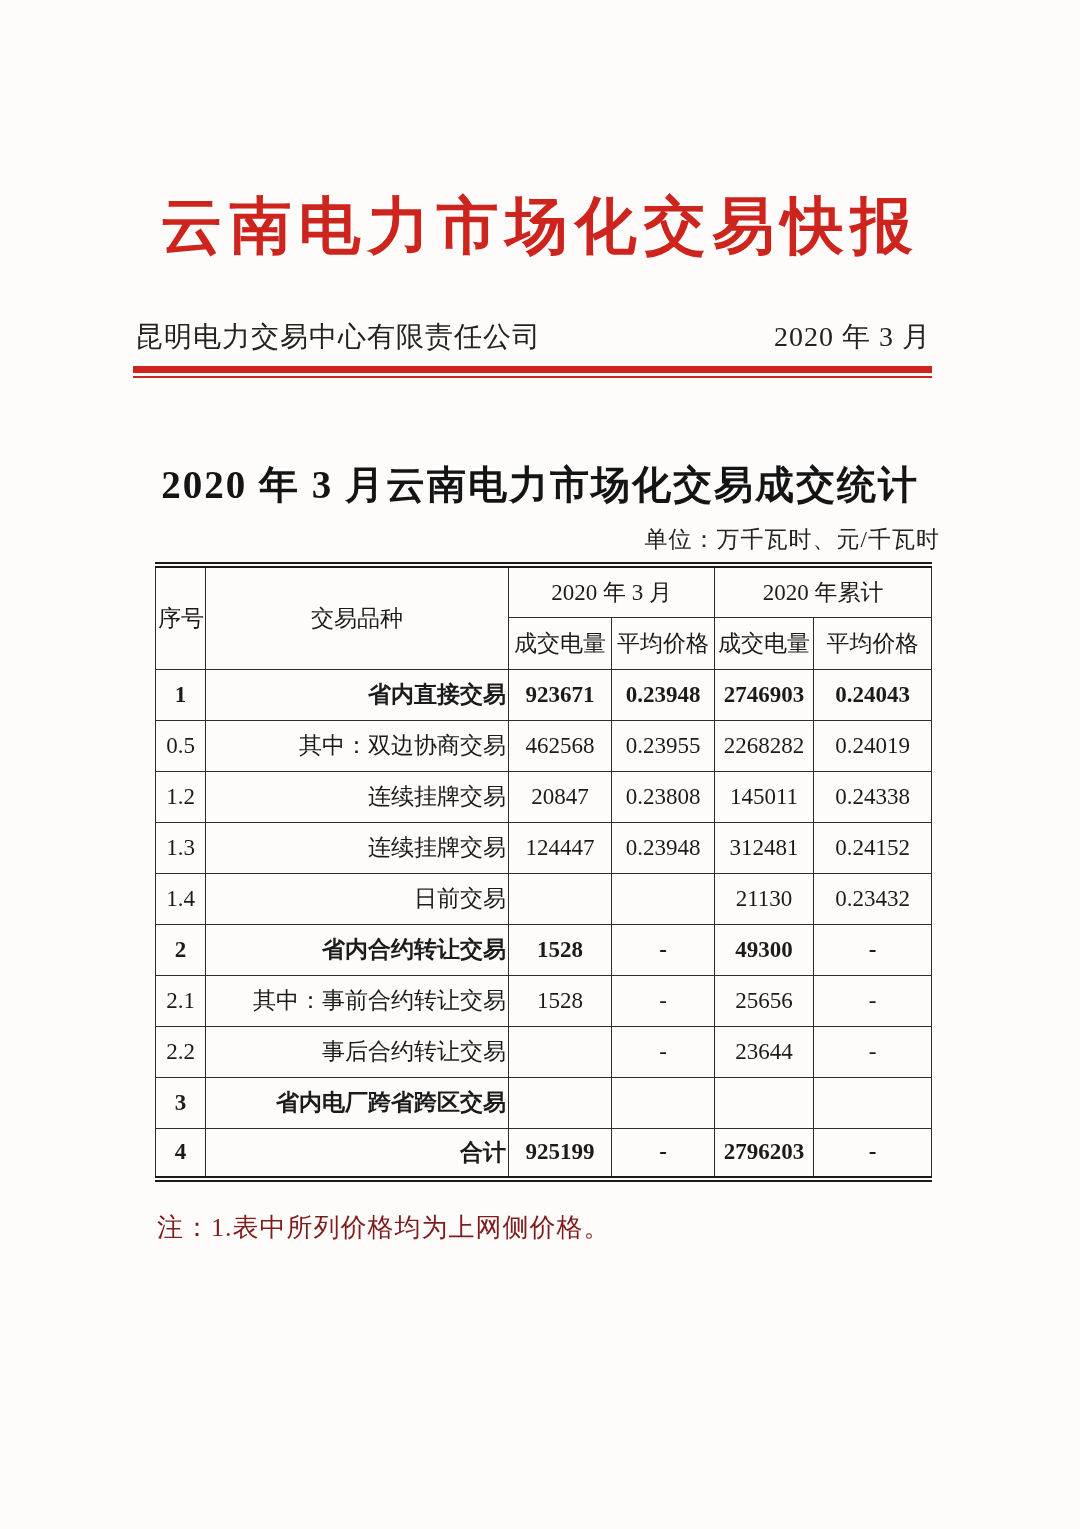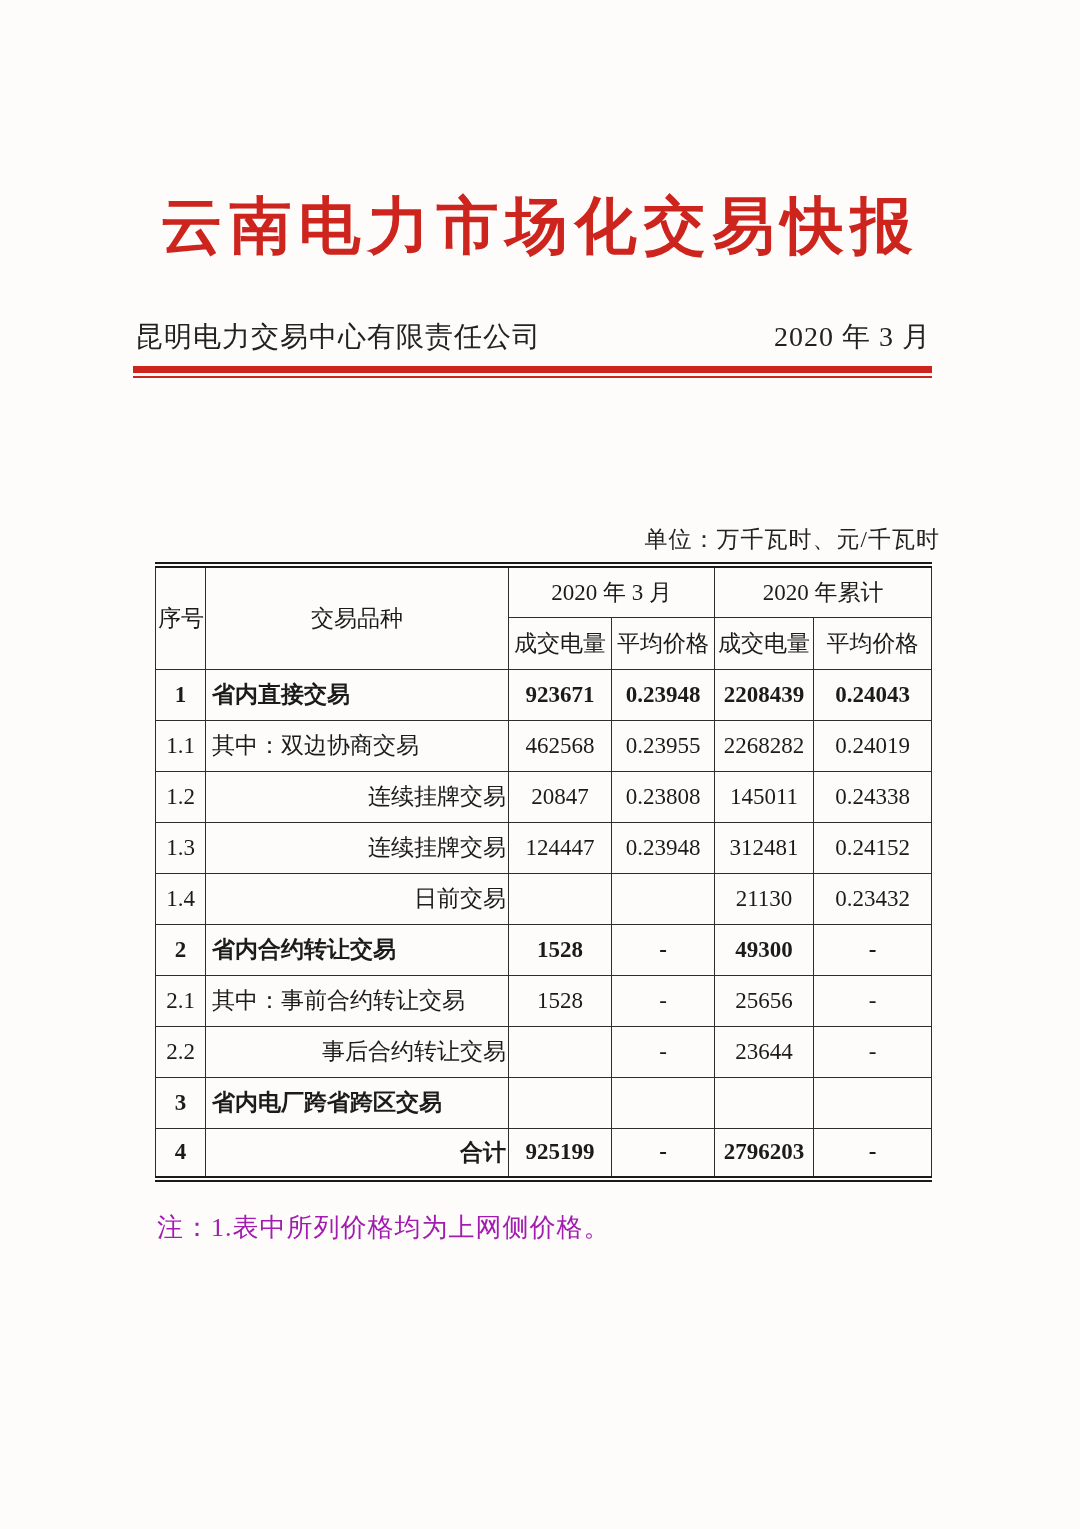--- a/index.html
+++ b/index.html
@@ -46,25 +46,25 @@
   }
   .stat-table th,.stat-table td{
     border:1px solid #2d2d2d;
     text-align:center;vertical-align:middle;
     font-weight:normal;padding:0 2px;
     overflow:hidden;white-space:nowrap;
   }
   .stat-table thead tr{height:52px;}
   .stat-table tbody tr{height:51px;}
   .stat-table tbody tr.bold td{font-weight:bold;}
-  .stat-table td.name.left{text-align:left;padding-left:6px;}
+  .stat-table td.name.left{text-align:right;padding-left:6px;}
   .stat-table td.name.center{text-align:right;}
   .notes{
     position:absolute;top:1212px;left:157px;width:790px;
-    font-size:26px;color:#a21caf;letter-spacing:1px;
+    font-size:26px;color:#7f1d1d;letter-spacing:1px;
   }
   .notes p{margin:0 0 25px 0;line-height:31px;}
   .notes p.indent{padding-left:52px;}
 </style>
 </head>
 <body>
 
 <div class="page" style="--brand-red: #cd251e;">
 
   <h1 class="masthead">云南电力市场化交易快报</h1>
@@ -72,20 +72,21 @@
   <div class="subhead">
     <span>昆明电力交易中心有限责任公司</span>
     <span>2020 年 3 月</span>
   </div>
 
   <div class="red-rule">
     <div class="thick"></div>
     <div class="thin"></div>
   </div>
 
+  <h2 class="table-title">2020 年 3 月云南电力市场化交易成交统计</h2>
 
   <div class="unit-line">单位：万千瓦时、元/千瓦时</div>
 
   <table class="stat-table">
     <colgroup>
       <col style="width:50px">
       <col style="width:303px">
       <col style="width:103px">
       <col style="width:103px">
       <col style="width:99px">
@@ -104,25 +105,25 @@
         <th>成交电量</th>
         <th>平均价格</th>
       </tr>
     </thead>
     <tbody>
         <tr class="bold">
           <td>1</td>
           <td class="name left">省内直接交易</td>
           <td>923671</td>
           <td>0.23948</td>
-          <td>2208439</td>
+          <td>2746903</td>
           <td>0.24043</td>
         </tr>
         <tr>
-          <td>1.1</td>
+          <td>0.5</td>
           <td class="name left">其中：双边协商交易</td>
           <td>462568</td>
           <td>0.23955</td>
           <td>2268282</td>
           <td>0.24019</td>
         </tr>
         <tr>
           <td>1.2</td>
           <td class="name center">连续挂牌交易</td>
           <td>20847</td>

